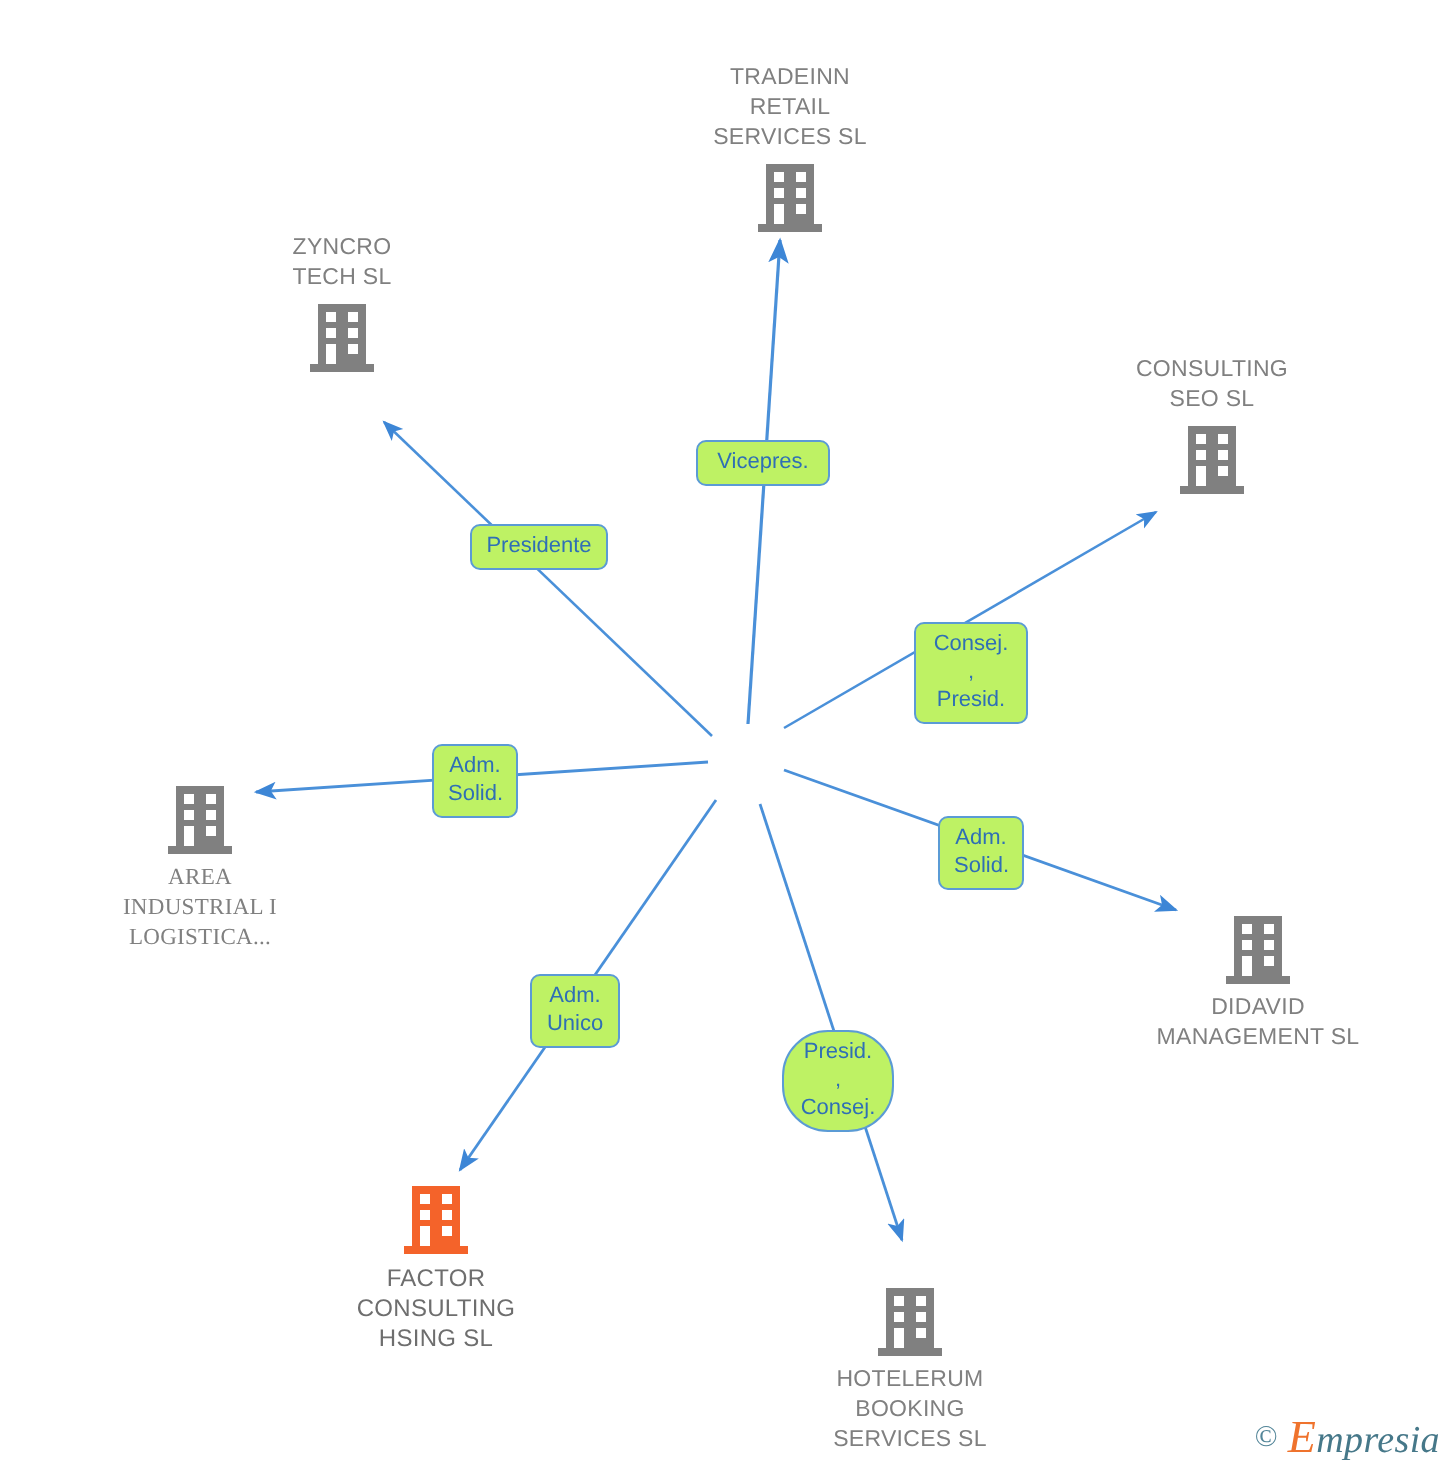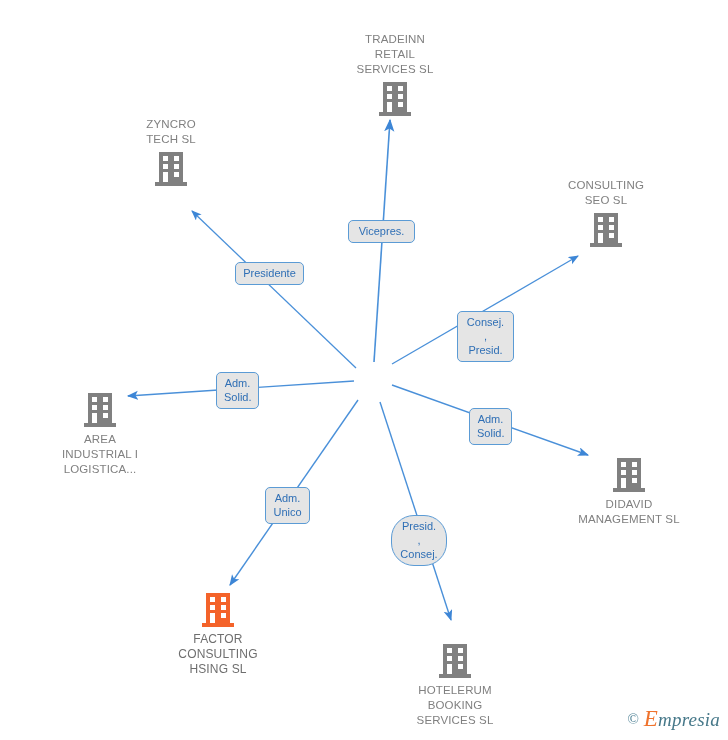--- a/index.html
+++ b/index.html
@@ -59,21 +59,21 @@
     font-size: 12px;
     line-height: 17px;
   }
   
   .node.label-top .node-label { margin-top: 0; margin-bottom: 3px; }
 
   
   .chip {
     position: absolute;
     z-index: 5;
-    background: #e5e5e5;
+    background: #bef264;
     border: 1px solid #5b9bd5;
     border-radius: 5px;
     color: #2f6fb5;
     font-size: 11px;
     line-height: 14px;
     text-align: center;
     padding: 3px 7px 4px 7px;
     white-space: pre-line;
     box-sizing: border-box;
   }
@@ -178,21 +178,21 @@
         <rect x="9" y="6" width="5" height="5" fill="#ffffff"></rect>
         <rect x="20" y="6" width="5" height="5" fill="#ffffff"></rect>
         <rect x="9" y="14" width="5" height="5" fill="#ffffff"></rect>
         <rect x="20" y="14" width="5" height="5" fill="#ffffff"></rect>
         <rect x="9" y="22" width="5" height="10" fill="#ffffff"></rect>
         <rect x="20" y="22" width="5" height="5" fill="#ffffff"></rect>
       </svg>
     </span>
   </div>
 
-  <div class="node" style="left:100px; top:391px;">
+  <div class="node" style="left:100px; top:391px;font-family:Liberation Serif, serif;">
     <span class="icon-wrap">
       <svg width="34" height="38" viewBox="0 0 34 38" xmlns="http://www.w3.org/2000/svg">
         <rect x="5" y="2" width="24" height="30" fill="#808080"></rect>
         <rect x="1" y="32" width="32" height="4" fill="#808080"></rect>
         <rect x="9" y="6" width="5" height="5" fill="#ffffff"></rect>
         <rect x="20" y="6" width="5" height="5" fill="#ffffff"></rect>
         <rect x="9" y="14" width="5" height="5" fill="#ffffff"></rect>
         <rect x="20" y="14" width="5" height="5" fill="#ffffff"></rect>
         <rect x="9" y="22" width="5" height="10" fill="#ffffff"></rect>
         <rect x="20" y="22" width="5" height="5" fill="#ffffff"></rect>

